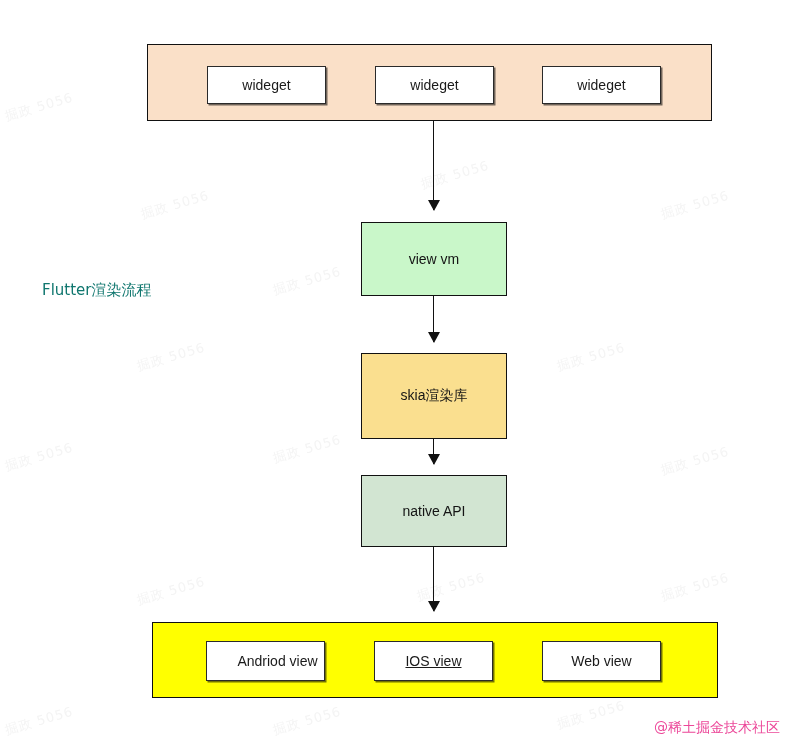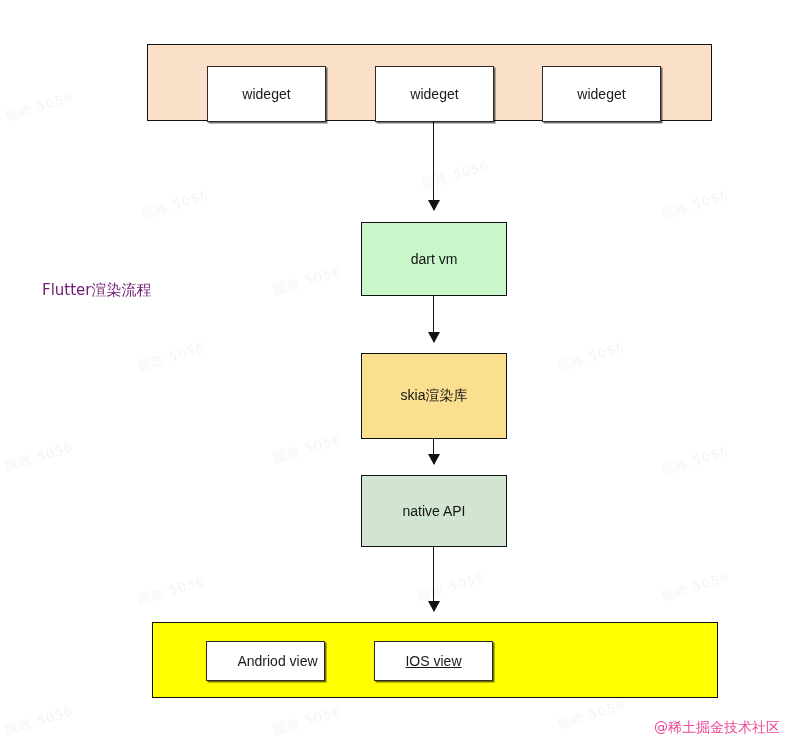--- a/index.html
+++ b/index.html
@@ -67,21 +67,21 @@
     border: 1px solid #2a2a2a;
     box-shadow: 1.5px 1.5px 0 rgba(0,0,0,0.55);
     display: flex;
     align-items: center;
     justify-content: center;
     font-size: 14px;
     color: #1a1a1a;
     z-index: 3;
     white-space: nowrap;
   }
-  .chip-top   { top: 66px;  width: 119px; height: 56px; }
+  .chip-top   { top: 66px;  width: 119px; height: 38px; }
   .chip-top-1 { left: 207px; }
   .chip-top-2 { left: 375px; }
   .chip-top-3 { left: 542px; }
 
   .chip-bot   { top: 641px; width: 119px; height: 40px; }
   .chip-bot-1 { left: 206px; padding-left: 24px; }
   .chip-bot-2 { left: 374px; text-decoration: underline; }
   .chip-bot-3 { left: 542px; }
 
   
@@ -127,21 +127,21 @@
   .arrow-2 { top: 296px; height: 46px; }
   .arrow-3 { top: 427px; height: 37px; }
   .arrow-4 { top: 547px; height: 64px; }
 
   
   .caption {
     position: absolute;
     left: 42px;
     top: 281px;
     font-size: 15px;
-    color: #701a75;
+    color: #0f766e;
     z-index: 2;
     white-space: nowrap;
     font-family: "DejaVu Sans", "Liberation Sans", sans-serif;
   }
 
   
   .corner-watermark {
     position: absolute;
     right: 20px;
     bottom: 14px;
@@ -182,25 +182,26 @@
   <div class="banner banner-top"></div>
   <div class="chip chip-top chip-top-1">wideget</div>
   <div class="chip chip-top chip-top-2">wideget</div>
   <div class="chip chip-top chip-top-3">wideget</div>
 
   <div class="arrow arrow-1"></div>
   <div class="arrow arrow-2"></div>
   <div class="arrow arrow-3"></div>
   <div class="arrow arrow-4"></div>
 
-  <div class="stage stage-dartvm">dart vm</div>
+  <div class="stage stage-dartvm">view vm</div>
   <div class="stage stage-skia">skia渲染库</div>
   <div class="stage stage-native">native  API</div>
 
   <div class="banner banner-bottom"></div>
   <div class="chip chip-bot chip-bot-1">Andriod view</div>
   <div class="chip chip-bot chip-bot-2">IOS view</div>
+  <div class="chip chip-bot chip-bot-3">Web view</div>
 
   <div class="caption">Flutter渲染流程</div>
 
   <div class="corner-watermark">@稀土掘金技术社区</div>
 
 </div>
 
 </body></html>

